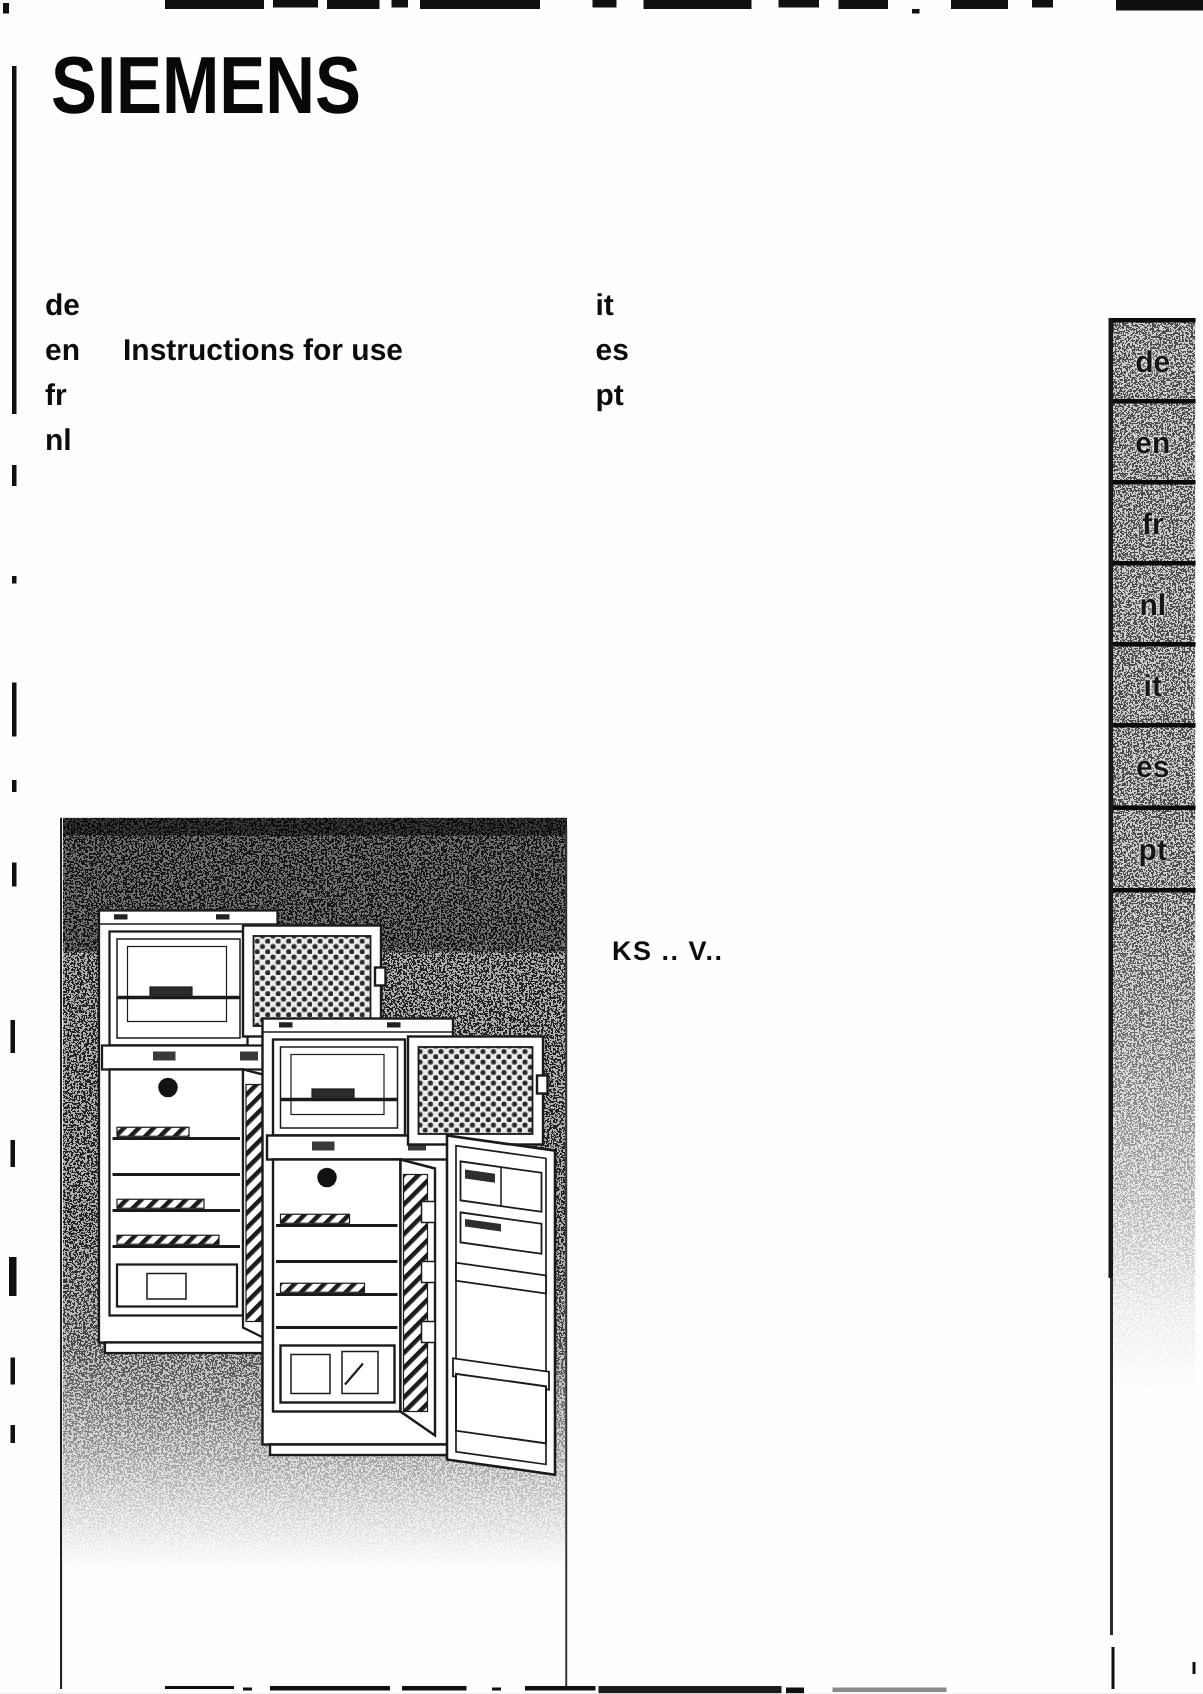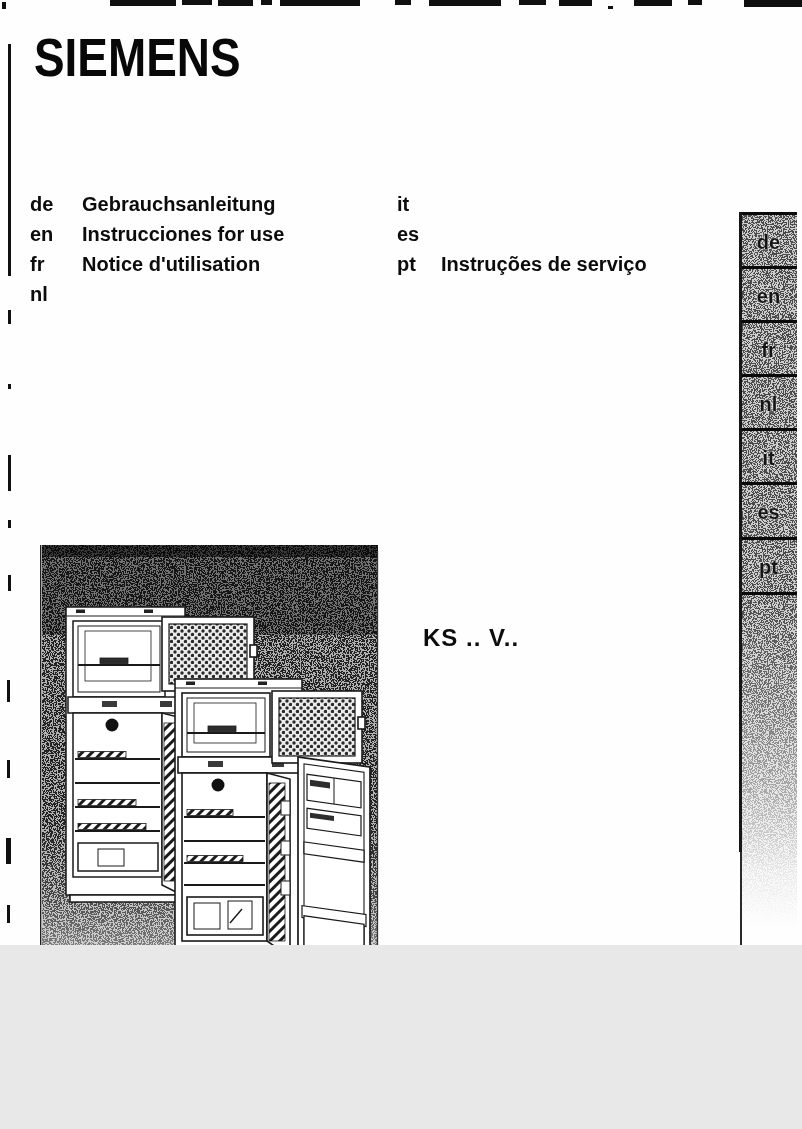--- a/index.html
+++ b/index.html
@@ -1,34 +1,34 @@
 <!DOCTYPE html>
 <html><head>
 <meta charset="utf-8">
 <style>
   html,body{margin:0;padding:0;background:#e8e8e8;}
   .page{
-    position:relative;width:802px;height:945px;background:#fefefe;
+    position:relative;width:802px;height:1129px;background:#fefefe;
     overflow:hidden;font-family:"Liberation Sans", sans-serif;color:#0d0d0d;
     margin:0 auto;
   }
   .brand{
     position:absolute;left:34px;top:26px;margin:0;
     font-size:54px;font-weight:bold;letter-spacing:0px;color:#080808;
     transform:scale(0.85,1);transform-origin:left top;white-space:nowrap;
   }
   .lang-col{position:absolute;font-size:20px;font-weight:bold;color:#0c0c0c;}
   .lang-col.left{left:30px;top:191px;}
   .lang-col.right{left:397px;top:191px;}
   .lang-row{display:flex;height:30px;line-height:26px;align-items:flex-start;}
   .lang-col.left .code{width:52px;flex:0 0 52px;}
   .lang-col.right .code{width:44px;flex:0 0 44px;}
   .model{
-    position:absolute;left:423px;top:624px;
-    font-size:24px;font-weight:bold;letter-spacing:1px;white-space:nowrap;text-align:center;
+    position:absolute;left:408px;top:624px;
+    font-size:18px;font-weight:bold;letter-spacing:1px;white-space:nowrap;text-align:center;
   }
   .illustration{position:absolute;left:40px;top:545px;}
   .sidebar{position:absolute;left:740px;top:212px;width:57px;height:917px;}
   .sidebar svg.noise{position:absolute;left:0;top:0;}
   .side-tab{
     position:absolute;left:0;width:57px;box-sizing:border-box;
     border-top:3px solid #0a0a0a;
     font-size:20px;font-weight:bold;color:#151515;text-align:center;
     text-shadow:0 0 3px rgba(255,255,255,0.85), 0 0 1px rgba(255,255,255,0.9);
   }
@@ -40,45 +40,42 @@
 </head>
 <body>
 
 <div class="page">
 
   <h1 class="brand">SIEMENS</h1>
 
   <div class="lang-col left">
     <div class="lang-row">
       <span class="code">de</span>
-      <span class="label">Gebrauchsanleitung</span>
     </div>
     <div class="lang-row">
       <span class="code">en</span>
-      <span class="label">Instrucciones for use</span>
+      <span class="label">Instructions for use</span>
     </div>
     <div class="lang-row">
       <span class="code">fr</span>
-      <span class="label">Notice d'utilisation</span>
     </div>
     <div class="lang-row">
       <span class="code">nl</span>
     </div>
   </div>
 
   <div class="lang-col right">
     <div class="lang-row">
       <span class="code">it</span>
     </div>
     <div class="lang-row">
       <span class="code">es</span>
     </div>
     <div class="lang-row">
       <span class="code">pt</span>
-      <span class="label">Instruções de serviço</span>
     </div>
   </div>
 
   <div class="model">KS .. V..</div>
 
   <svg class="illustration" width="350" height="581" viewBox="0 0 350 581">
     <defs>
       <filter id="spk" x="0%" y="0%" width="100%" height="100%">
         <feTurbulence type="fractalNoise" baseFrequency="0.75" numOctaves="2" seed="7" stitchTiles="stitch"></feTurbulence>
         <feColorMatrix type="saturate" values="0"></feColorMatrix>

